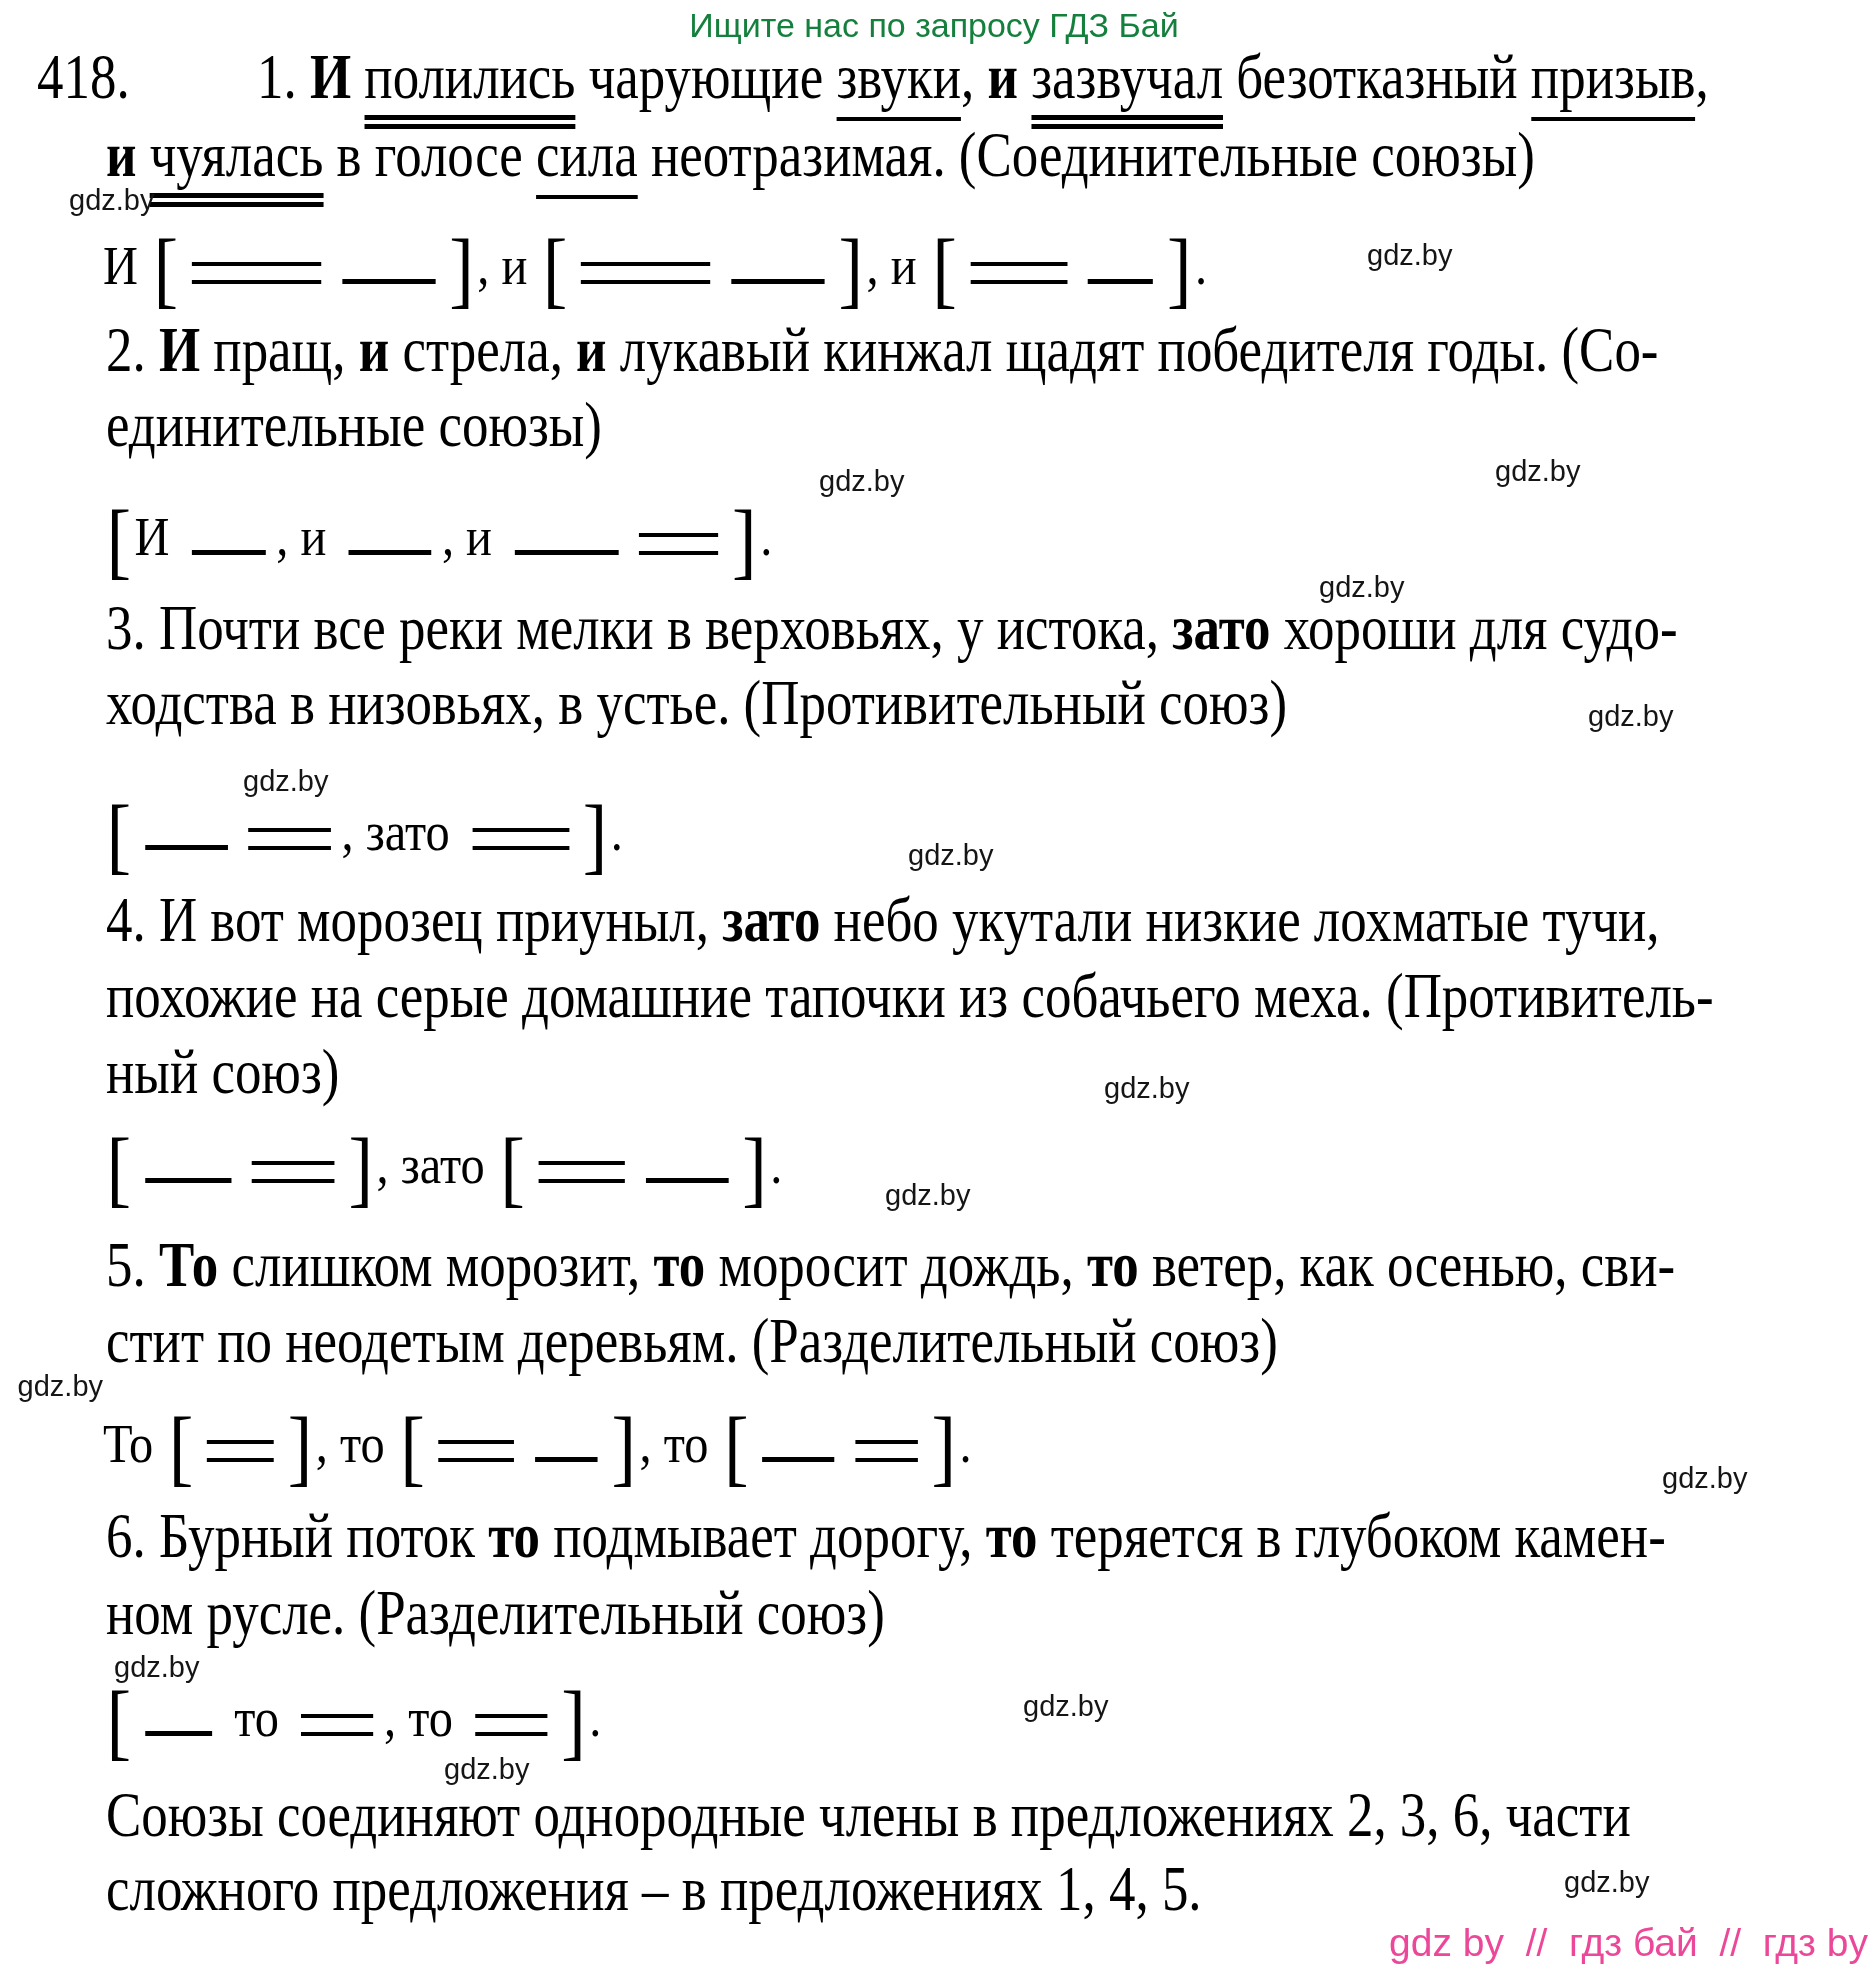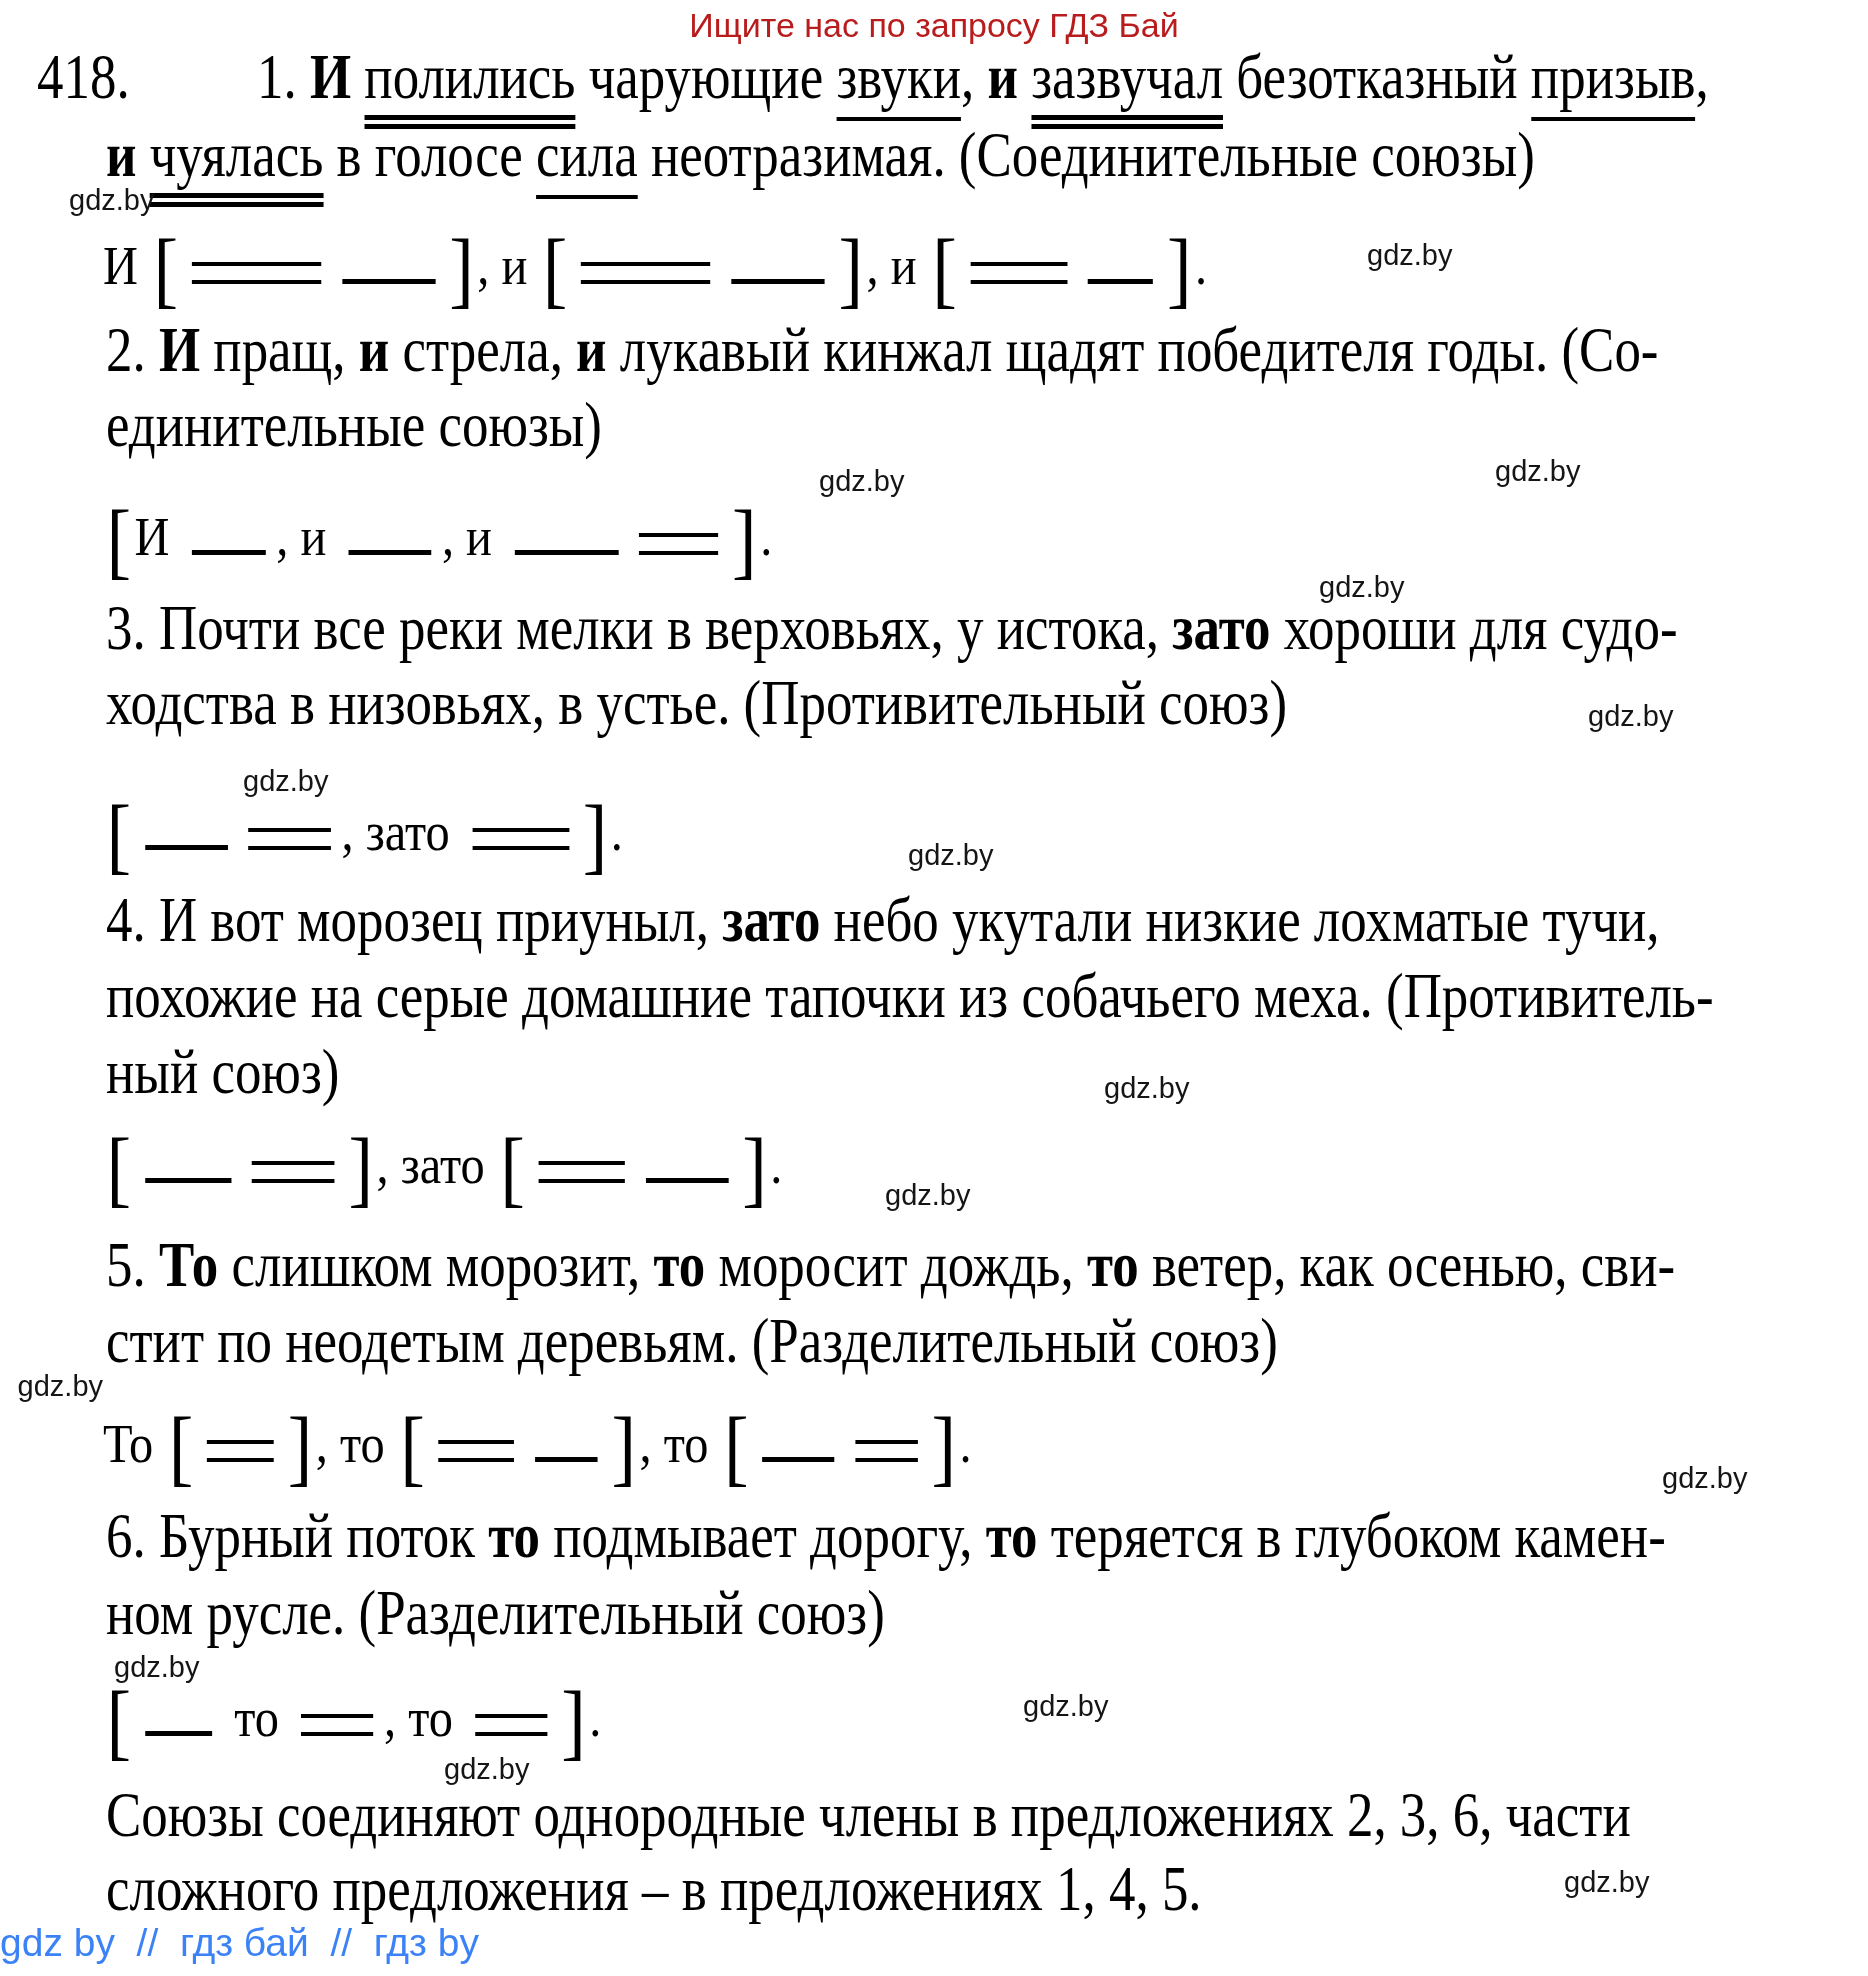--- a/index.html
+++ b/index.html
@@ -15,23 +15,23 @@
   .scheme{position:absolute;white-space:pre;font-size:55px;line-height:1.2;
           transform:scaleX(0.88);transform-origin:0 0;}
   .sch-br{font-size:84px;vertical-align:-13.7px;margin:0 3.9px;}
   .seg{display:inline-block;margin:0 11.8px;}
   .single{height:4.9px;background:#000;}
   .double{height:14.7px;border-top:4.9px solid #000;border-bottom:4.9px solid #000;box-sizing:content-box;}
   
   .wm{position:absolute;font-family:Liberation Sans, sans-serif;font-size:29px;color:#151515;}
   
   .promo{position:absolute;top:5.9px;left:0;width:100%;text-align:center;
-         font-family:"Liberation Sans", sans-serif;font-size:34px;color:#b91c1c;}
-  .footer{position:absolute;top:1921px;left:0;width:100%;text-align:left;white-space:pre;
-          font-family:"Liberation Sans", sans-serif;font-size:39px;color:#3b82f6;}
+         font-family:"Liberation Sans", sans-serif;font-size:34px;color:#15803d;}
+  .footer{position:absolute;top:1921px;left:0;width:100%;text-align:right;white-space:pre;
+          font-family:"Liberation Sans", sans-serif;font-size:39px;color:#ec4899;}
 </style>
 </head>
 <body>
 
 <div class="page">
 
   <div class="promo">Ищите нас по запросу ГДЗ Бай</div>
 
   <div class="tline" style="left:37px;top:44px;">418.</div>
 

